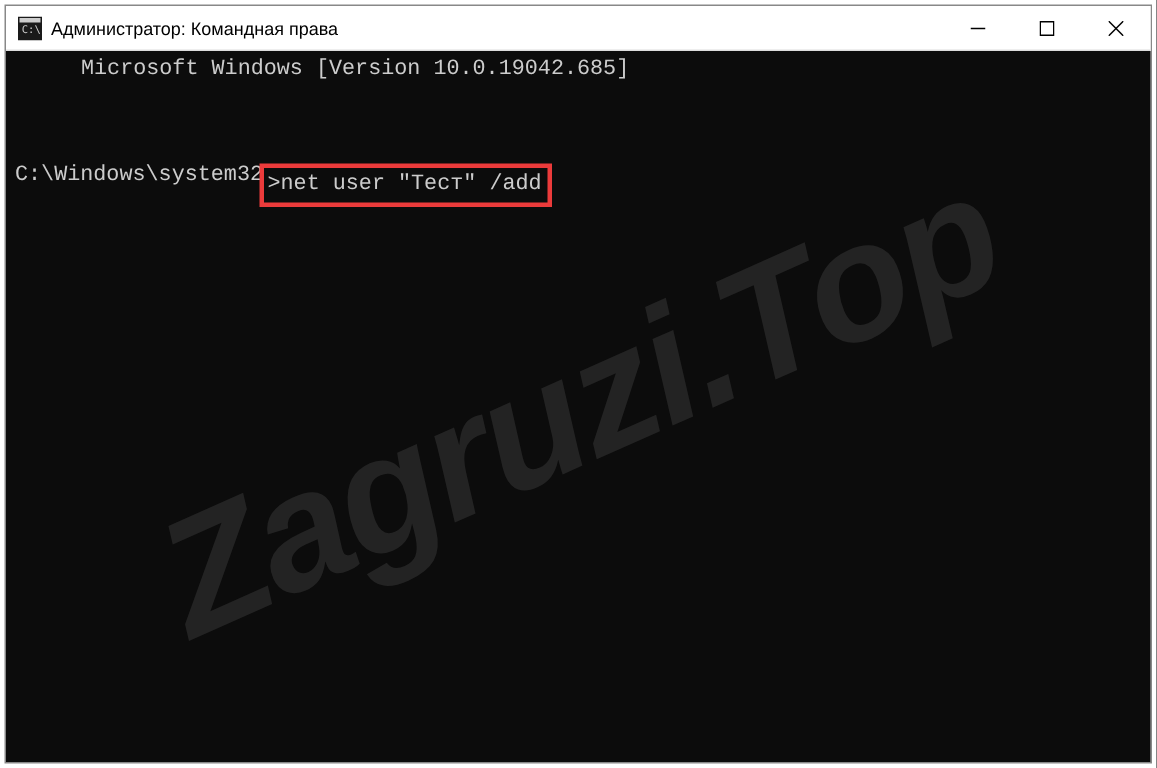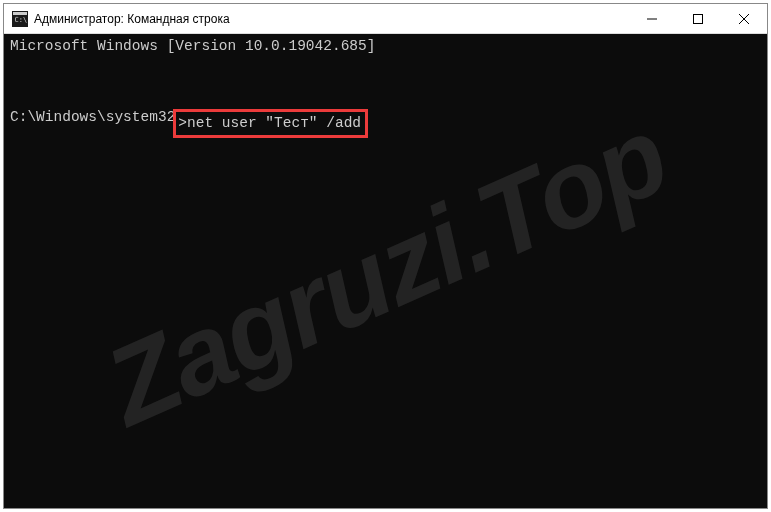--- a/index.html
+++ b/index.html
@@ -76,20 +76,21 @@
       padding: 4px 6px;
       font-family: Consolas, "Courier New", monospace;
       font-size: 14.5px;
       line-height: 1.2;
       color: #cccccc;
       position: relative;
       overflow: hidden;
     }
     .term-line {
       white-space: pre;
+      margin-left: 44px;
     }
     .prompt-line {
       display: flex;
       white-space: pre;
       margin-top: 36px;
     }
     .highlight-box {
       border: 3px solid #ec3b3b;
       padding: 3px 4px 3px 2px;
       margin-left: -2px;
@@ -118,21 +119,21 @@
 
 <div class="window">
   <div class="titlebar">
     <span class="titlebar-icon">
       <svg viewBox="0 0 16 16">
         <rect x="0" y="0" width="16" height="16" fill="#1a1a1a"></rect>
         <rect x="1" y="1" width="14" height="3" fill="#ccc"></rect>
         <text x="2.5" y="11" font-size="7" fill="#ccc" font-family="monospace">C:\</text>
       </svg>
     </span>
-    <span class="titlebar-text">Администратор: Командная строка</span>
+    <span class="titlebar-text">Администратор: Командная права</span>
     <div class="window-controls">
       <div class="win-btn">
         <svg viewBox="0 0 10 10">
             <line x1="0" y1="5" x2="10" y2="5" stroke="#000" stroke-width="1"></line>
           </svg>
       </div>
       <div class="win-btn">
         <svg viewBox="0 0 10 10">
             <rect x="0.5" y="0.5" width="9" height="9" fill="none" stroke="#000" stroke-width="1"></rect>
           </svg>

